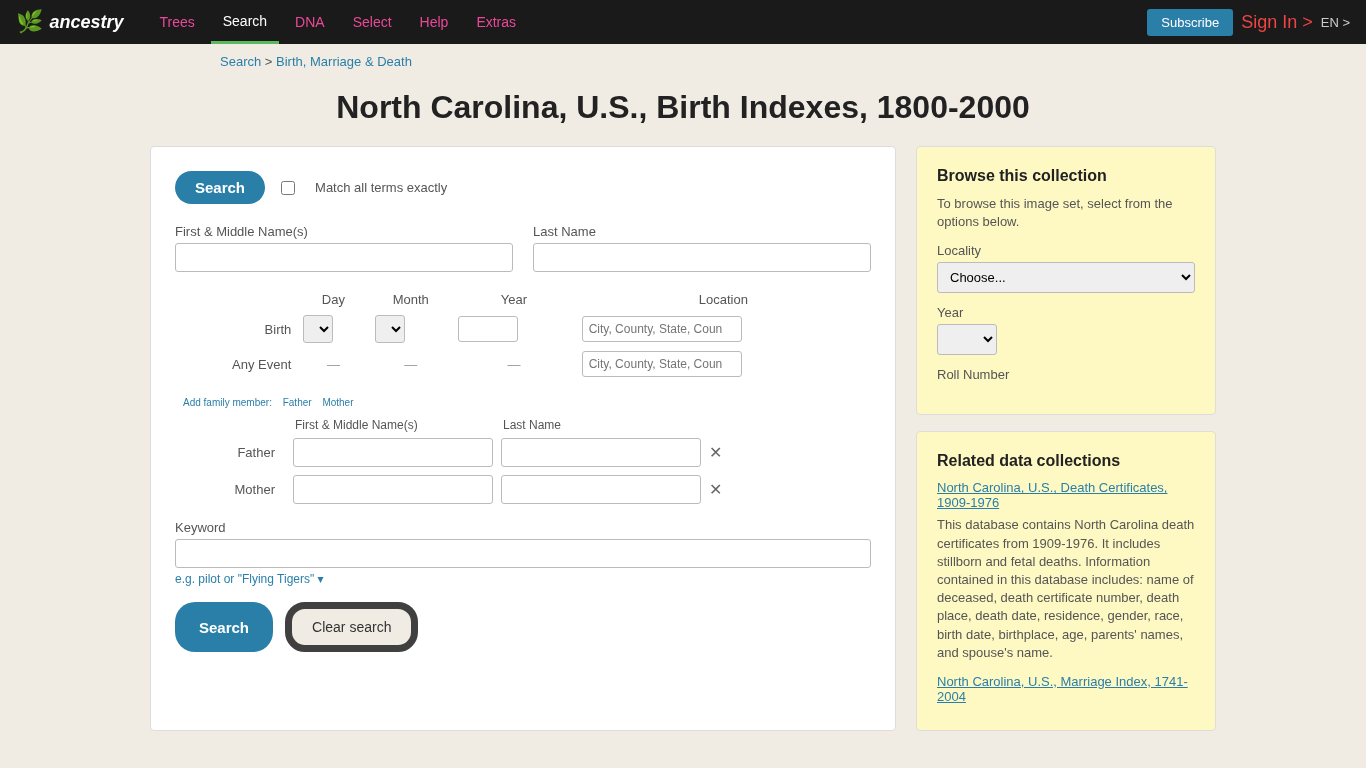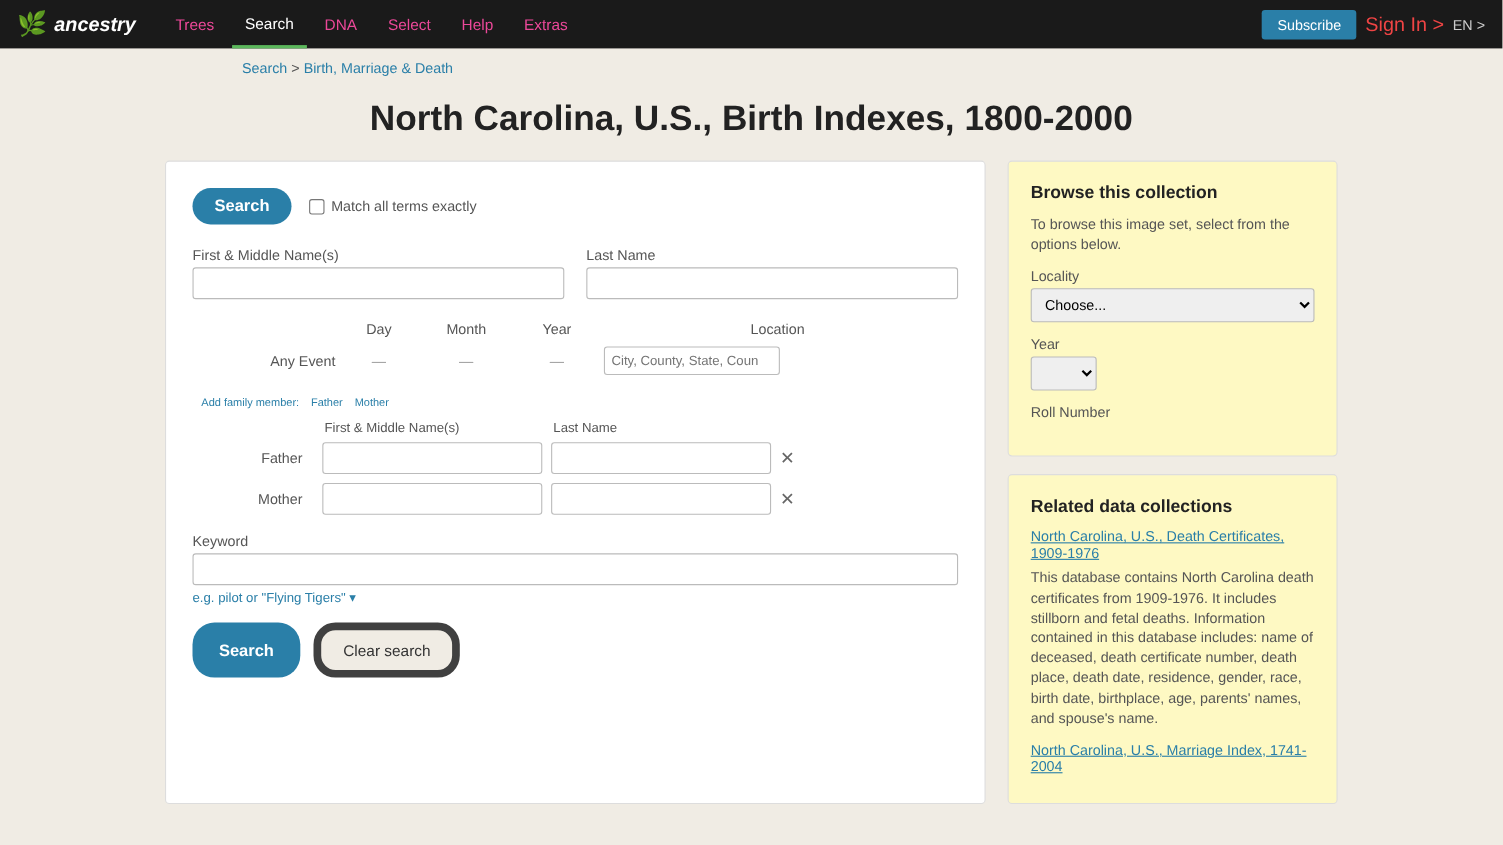--- a/index.html
+++ b/index.html
@@ -27,21 +27,21 @@
     .page-title { text-align: center; font-size: 32px; font-weight: bold; color: #222; margin: 10px 0 20px; }
 
     
     .main-layout { display: flex; gap: 20px; padding: 0 150px 30px; }
 
     
     .search-panel { background: white; border: 1px solid #ddd; border-radius: 4px; padding: 24px; flex: 1; min-width: 0; }
 
     .search-top { display: flex; align-items: center; gap: 16px; margin-bottom: 20px; }
     .search-btn-main { background: #2a7fa8; color: white; border: none; padding: 8px 20px; border-radius: 20px; cursor: pointer; font-size: 15px; font-weight: bold; }
-    .match-exact { display: flex; align-items: center; gap: 6px; font-size: 13px; color: #555; }
+    .match-exact { display: flex; align-items: center; gap: 20px; font-size: 13px; color: #555; }
     .match-exact input { width: 14px; height: 14px; }
 
     
     .name-row { display: flex; gap: 20px; margin-bottom: 16px; }
     .form-field { display: flex; flex-direction: column; gap: 4px; }
     .form-field label { font-size: 13px; color: #555; }
     .form-field input[type="text"] { border: 1px solid #bbb; border-radius: 3px; padding: 6px 8px; font-size: 13px; outline: none; }
     .field-first { flex: 1; }
     .field-last { flex: 1; }
 
@@ -155,20 +155,39 @@
         <tr>
           <td></td>
           <td class="date-col-header">Day</td>
           <td class="date-col-header">Month</td>
           <td class="date-col-header">Year</td>
           <td class="date-col-header">Location</td>
         </tr>
       </thead>
       <tbody>
         <tr>
+          <td class="event-label">Birth</td>
+          <td>
+            <select>
+              <option value=""></option>
+            </select>
+          </td>
+          <td>
+            <select>
+              <option value=""></option>
+            </select>
+          </td>
+          <td>
+            <input type="text" style="width: 60px;">
+          </td>
+          <td>
+            <input type="text" class="event-loc-input" placeholder="City, County, State, Coun" style="">
+          </td>
+        </tr>
+        <tr>
           <td class="event-label">Any Event</td>
           <td class="dash-cell">—</td>
           <td class="dash-cell">—</td>
           <td class="dash-cell">—</td>
           <td>
             <input type="text" class="event-loc-input" placeholder="City, County, State, Coun" style="">
           </td>
         </tr>
       </tbody>
     </table>

